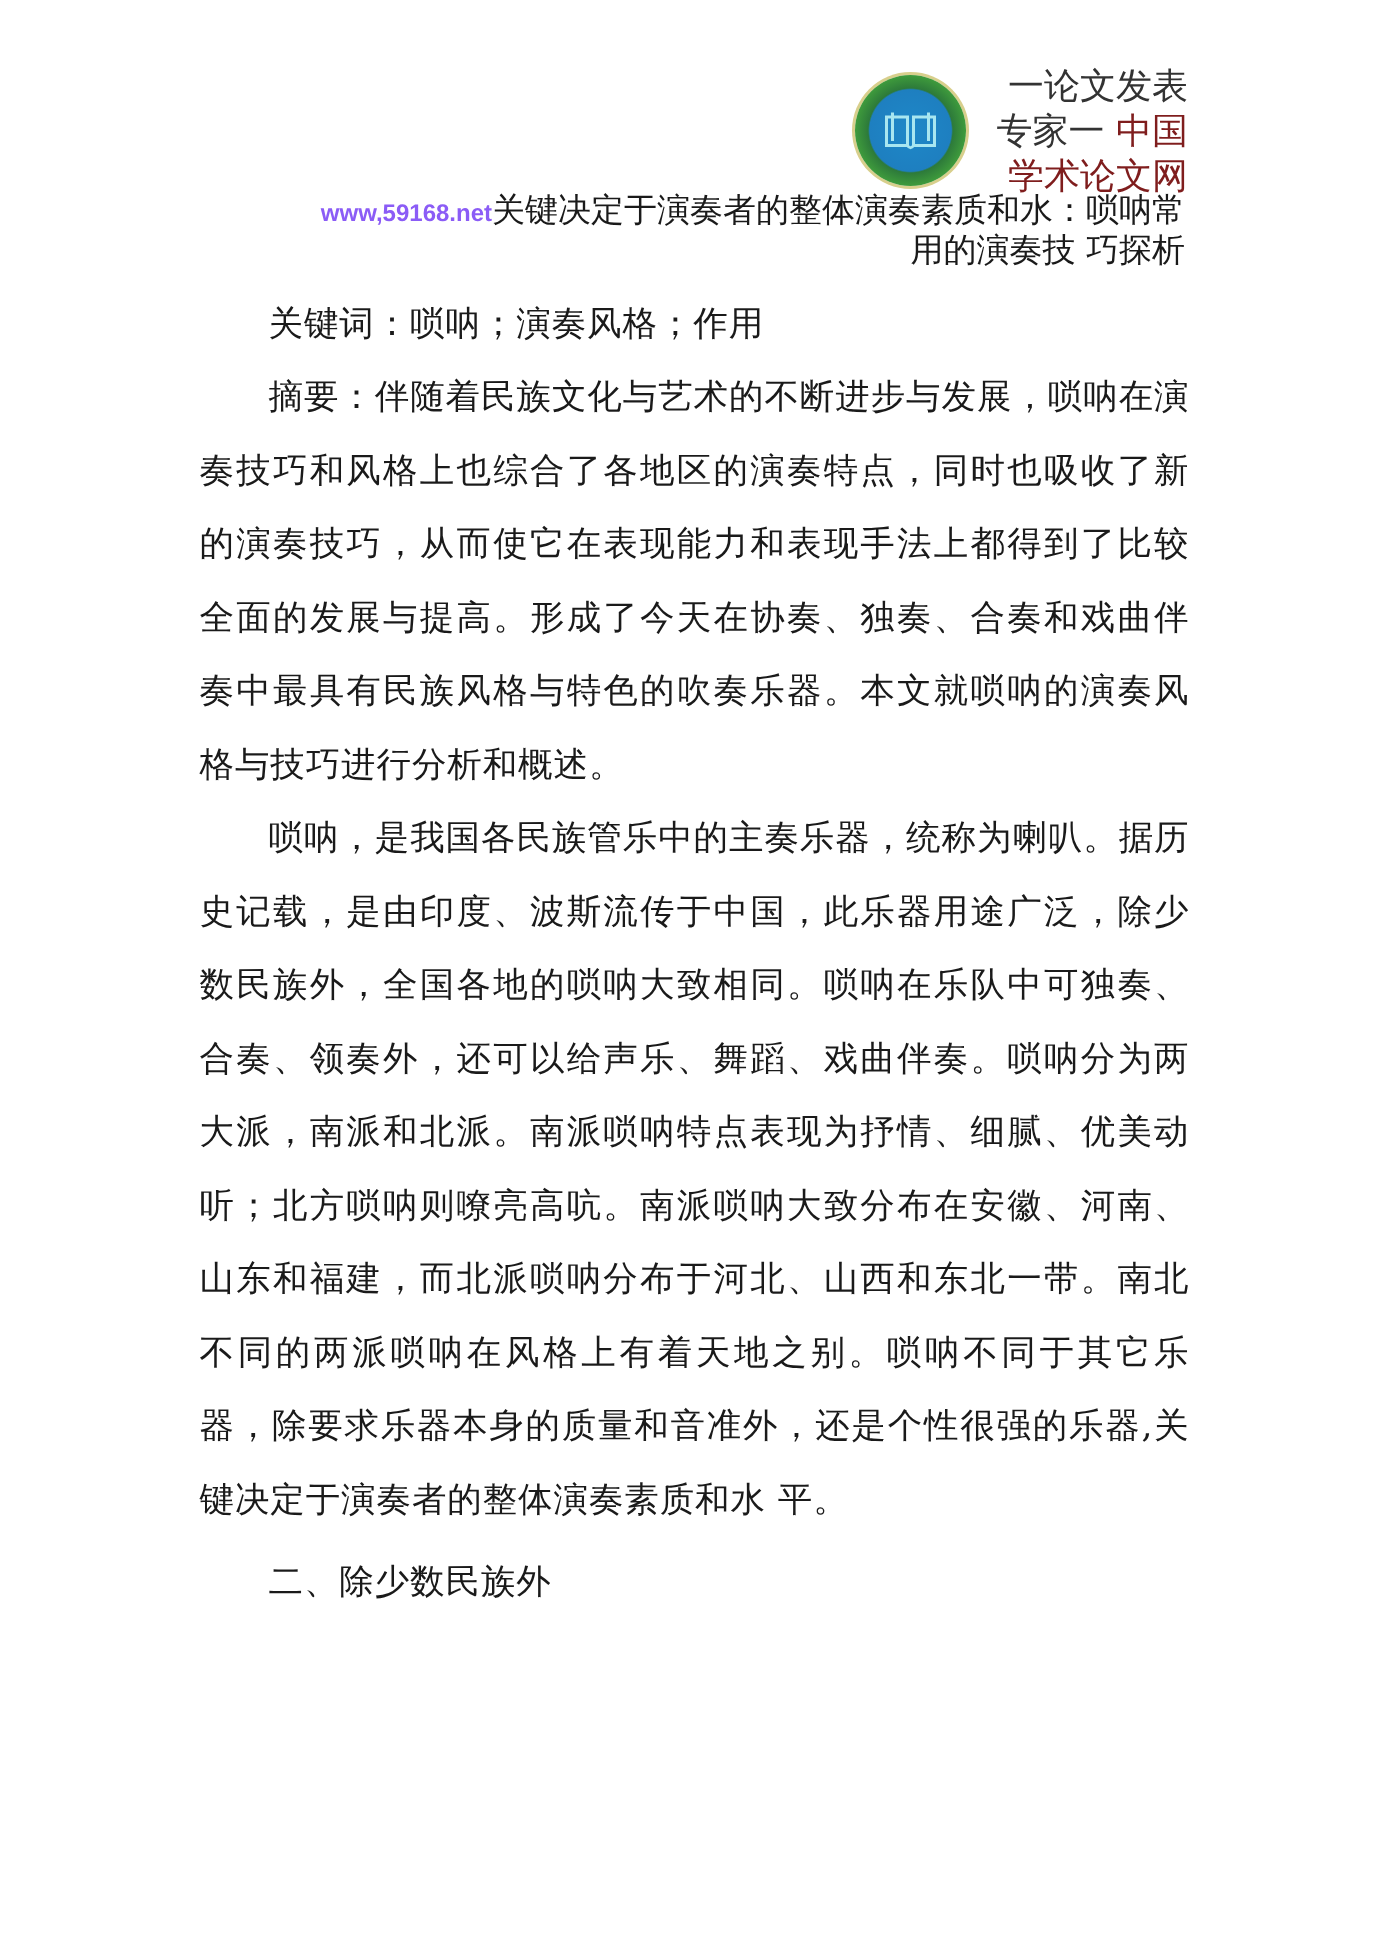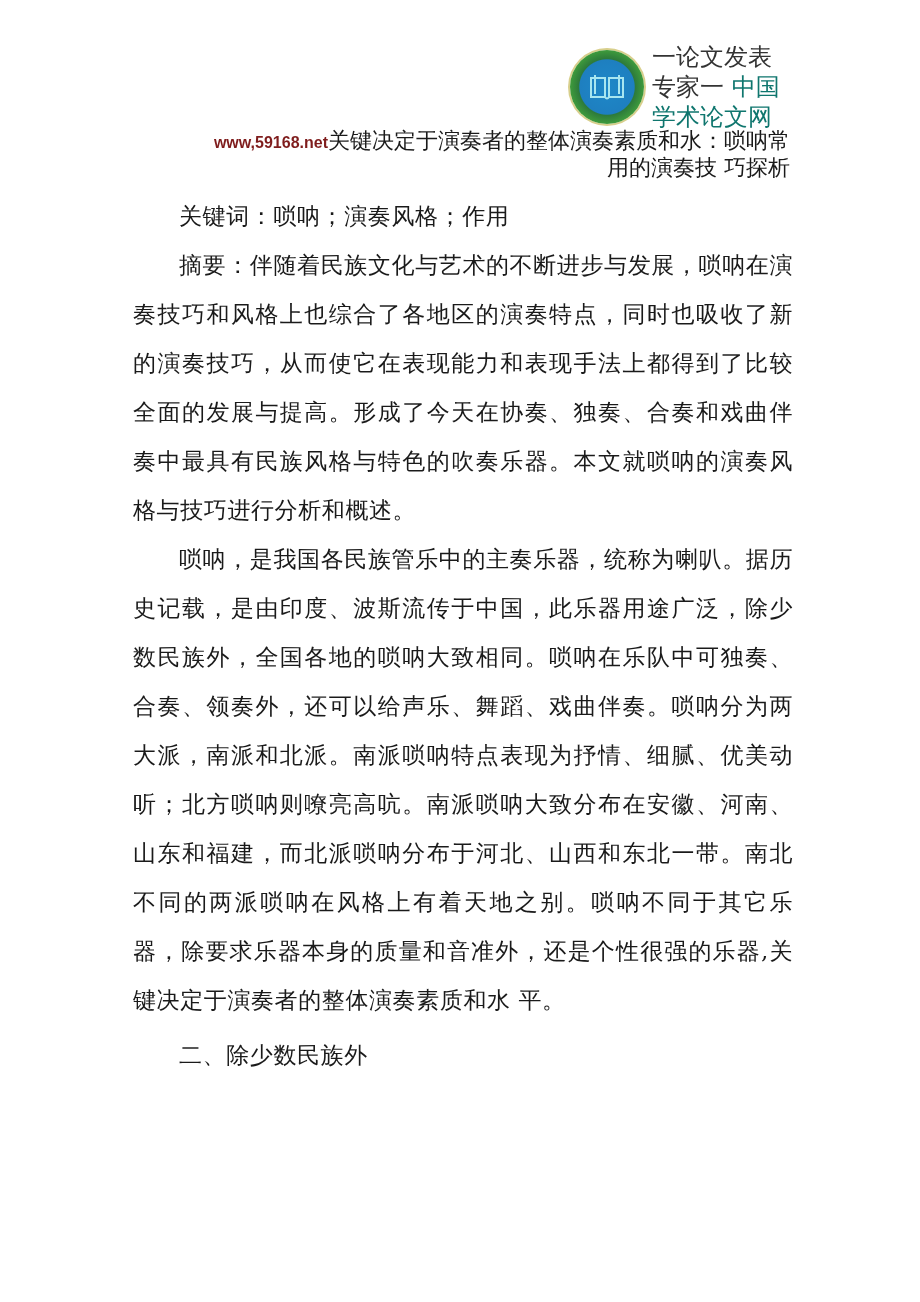--- a/index.html
+++ b/index.html
@@ -37,40 +37,40 @@
       top: 22px;
     }
     .brand-lines {
       position: absolute;
       left: 652px;
       top: 42px;
       width: 140px;
       font-family: "DejaVu Sans", "Liberation Sans", sans-serif;
       font-size: 24px;
       line-height: 30px;
-      text-align: left;
+      text-align: right;
       color: #333;
     }
-    .brand-lines .blue { color: #0f766e; }
+    .brand-lines .blue { color: #7f1d1d; }
     .title-block {
       position: absolute;
       left: 140px;
       top: 128px;
       width: 650px;
       text-align: right;
       font-family: "DejaVu Sans", "Liberation Sans", sans-serif;
       font-size: 22px;
       line-height: 25px;
       color: #1a1a1a;
     }
     .site-url {
       font-family: "Liberation Sans", "DejaVu Sans", sans-serif;
       font-weight: bold;
       font-size: 16px;
-      color: #7f1d1d;
+      color: #8b5cf6;
     }
     .body-text {
       position: absolute;
       left: 133px;
       top: 192px;
       width: 660px;
       font-size: 23px;
       line-height: 49px;
       letter-spacing: 0.6px;
     }

